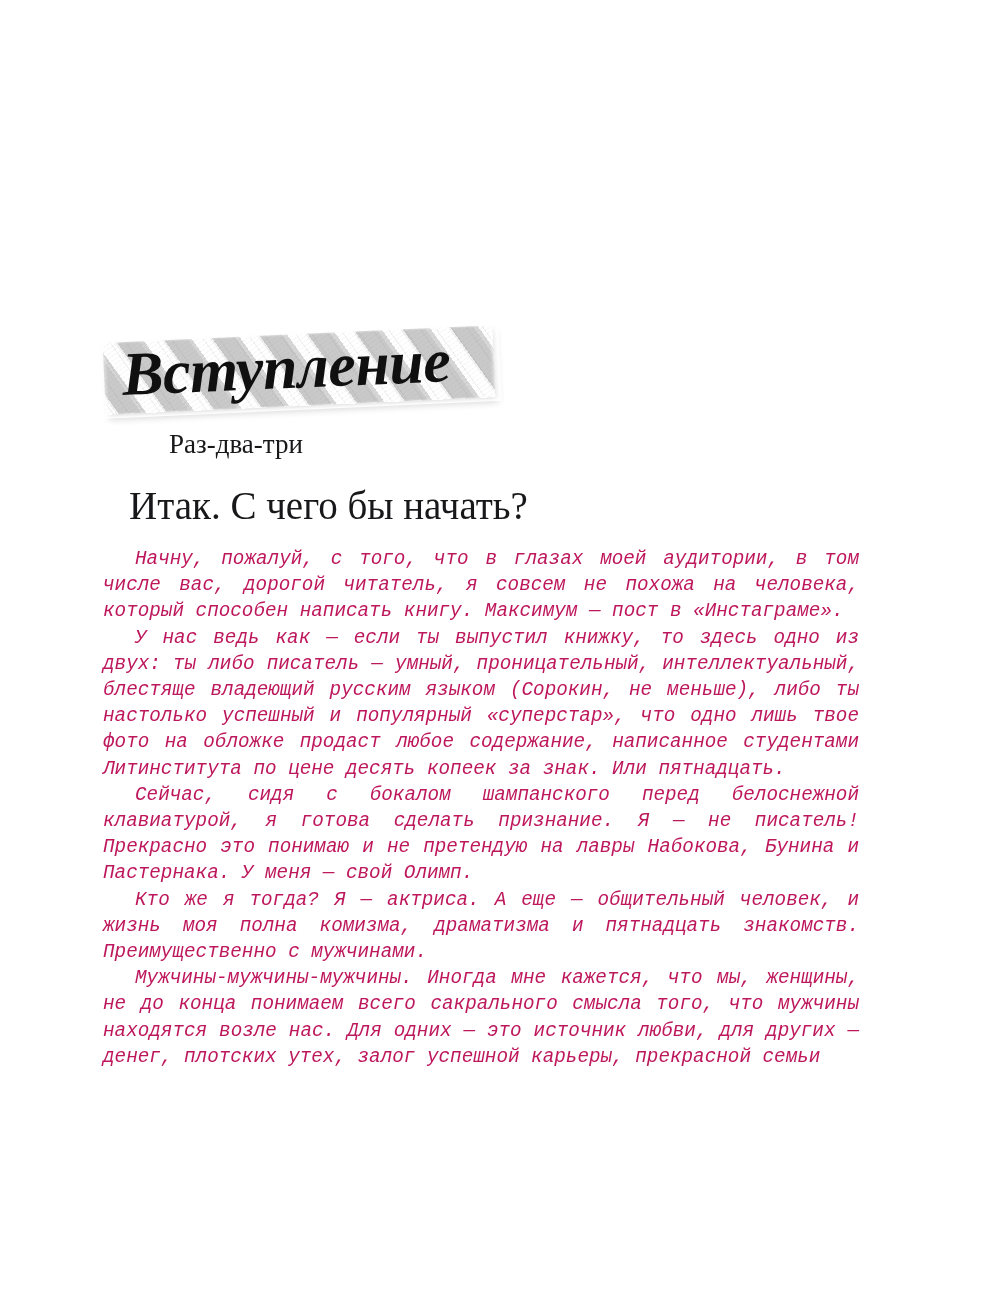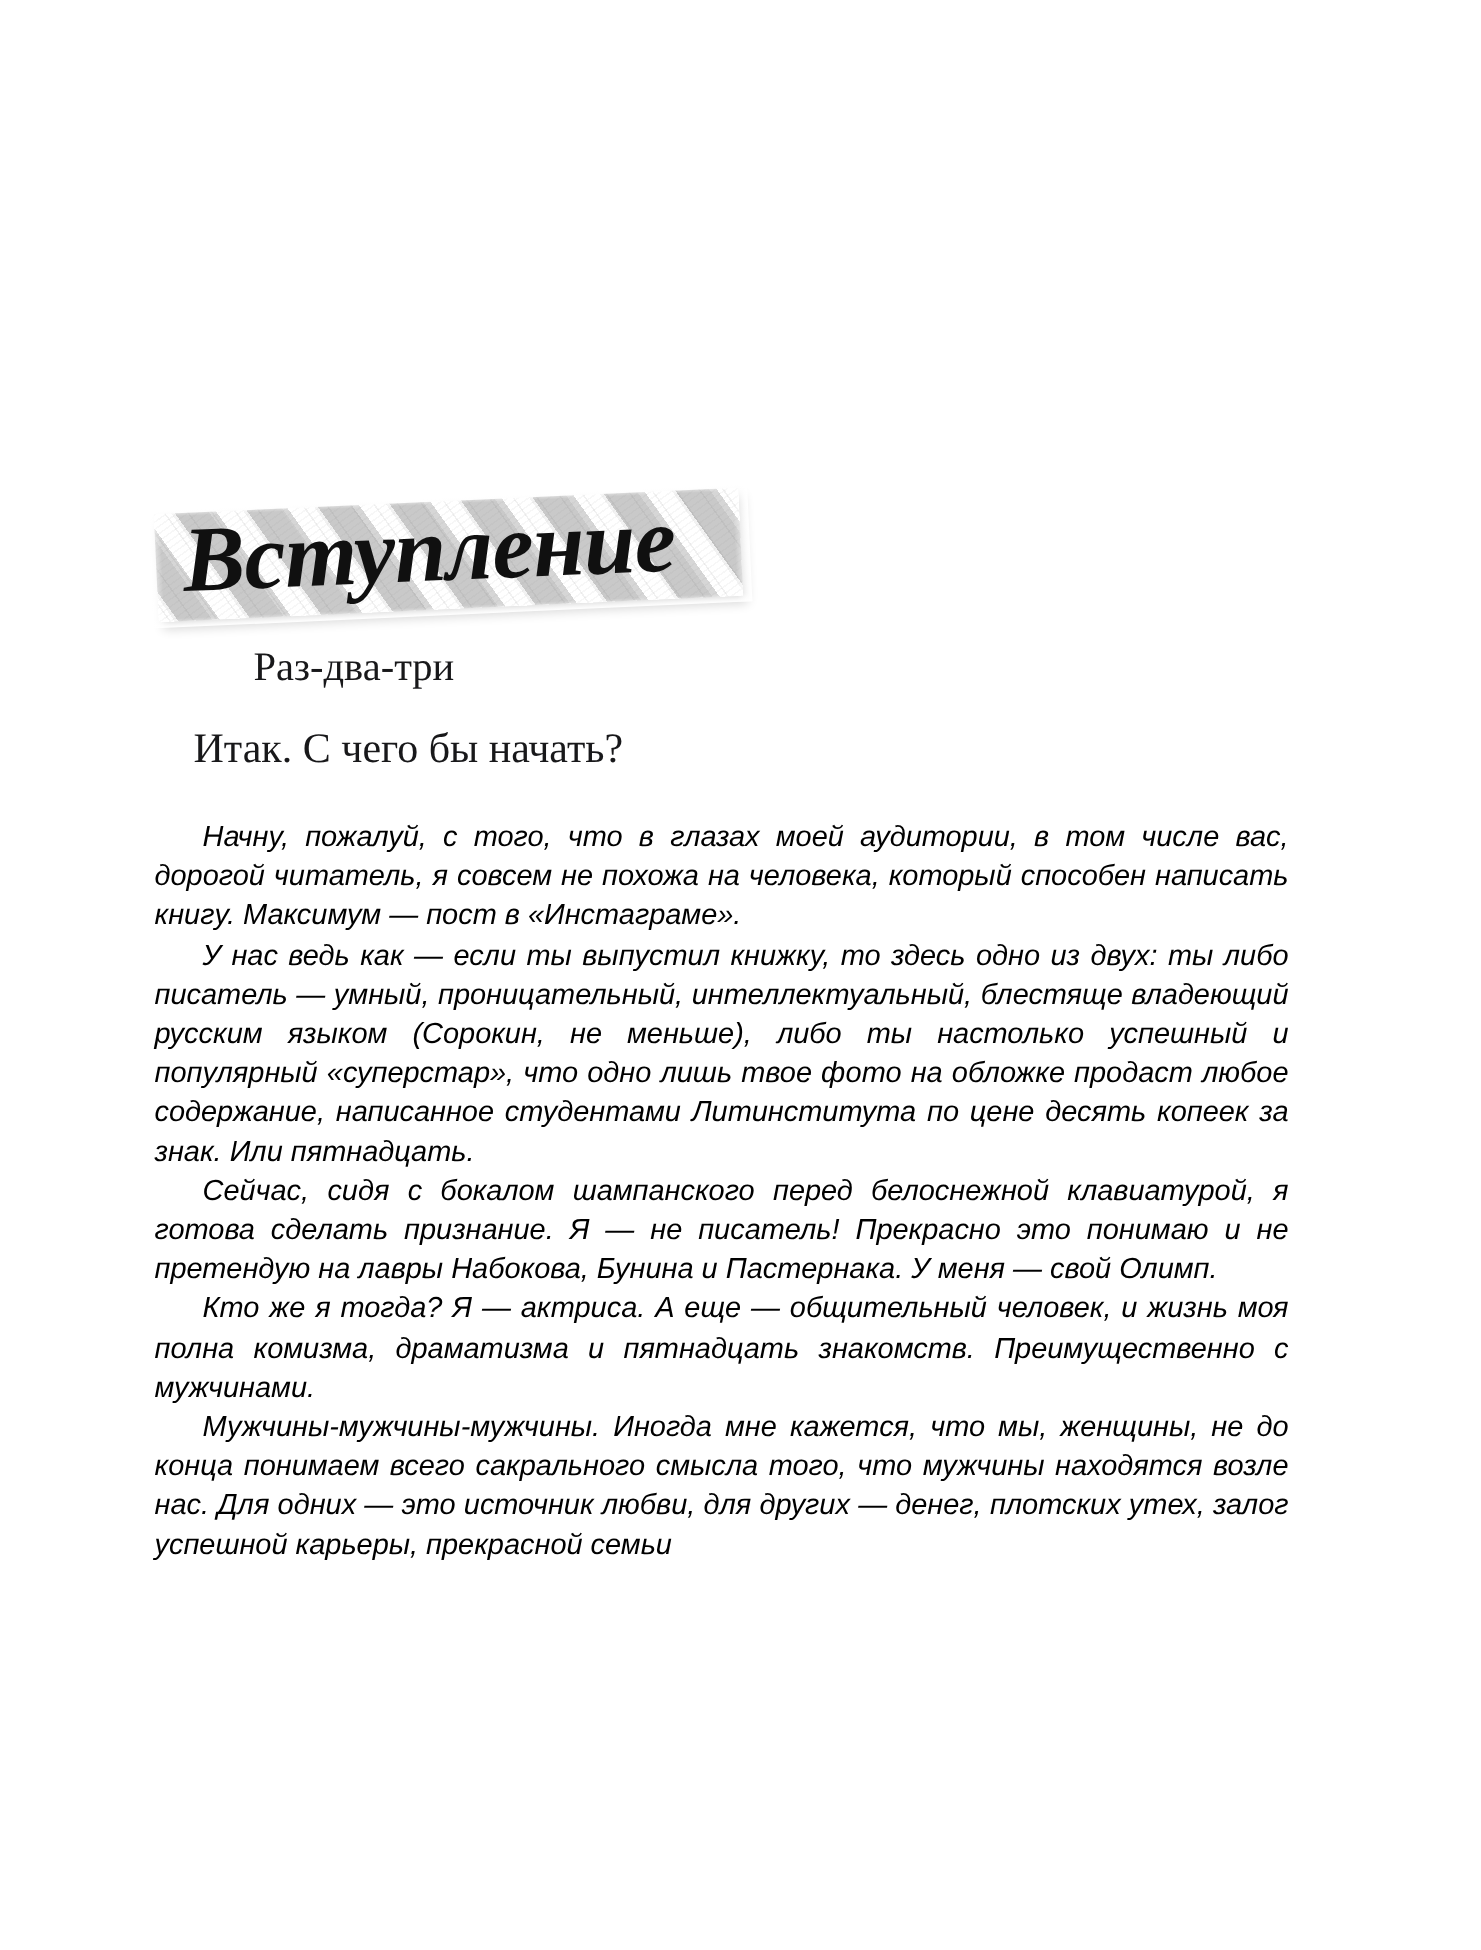--- a/index.html
+++ b/index.html
@@ -124,37 +124,37 @@
     color: #18181a;
     white-space: nowrap;
     margin-left: 40px;
   }
 
   .subhead {
     position: absolute;
     left: 129px;
     top: 483px;
     font-family: "Liberation Serif", "DejaVu Serif", serif;
-    font-size: 28px;
+    font-size: 39px;
     line-height: 1.2;
     color: #18181a;
     white-space: nowrap;
   }
 
   
   .body-copy {
     position: absolute;
     left: 103px;
     top: 546px;
     width: 756px;
-    font-family: Liberation Sans, sans-serif;
+    font-family: Liberation Mono, monospace;
     font-style: italic;
     font-size: 19.3px;
     line-height: 26.2px;
-    color: #000000;
+    color: #be185d;
     text-align: justify;
     text-justify: inter-word;
     hyphens: manual;
     -webkit-hyphens: manual;
   }
   .body-copy p {
     margin: 0;
     text-indent: 32px;
     text-align: justify;
   }

